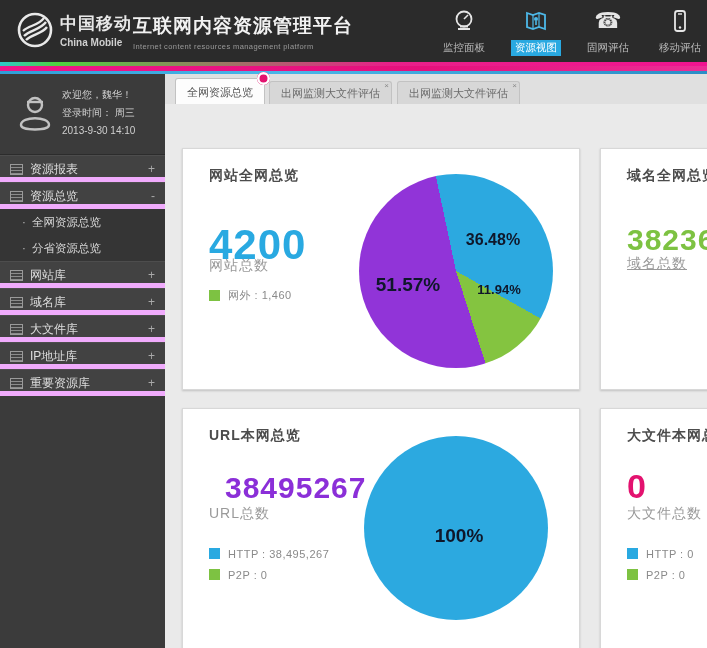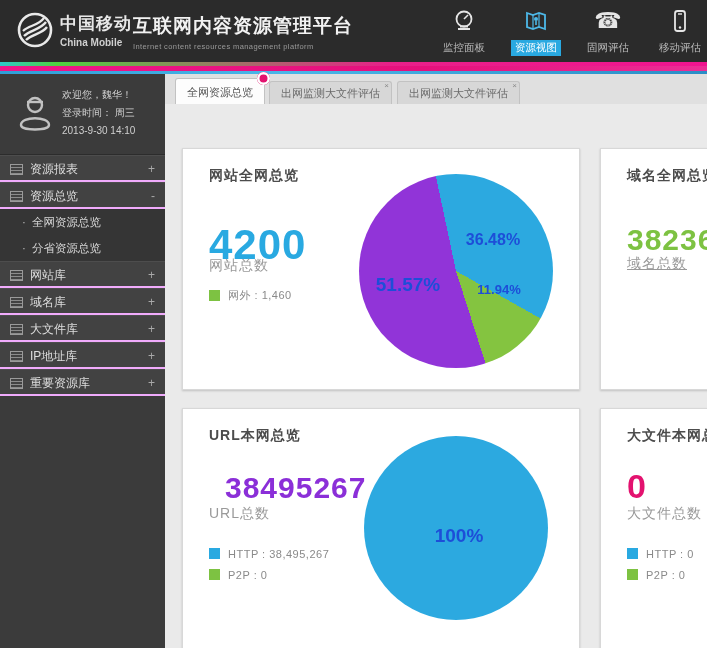--- a/index.html
+++ b/index.html
@@ -28,21 +28,21 @@
   .s1 { height:4px; background:linear-gradient(to right,#2ec9c9 0,#4ed23f 8%,#e82089 55%,#f01490 100%); }
   .s2 { height:5px; background:linear-gradient(to right,#ef1588 0,#e5107c 60%,#ec2f97 100%); }
   .s3 { height:3px; background:linear-gradient(to right,#2f9fd8 0,#4ab6e8 40%,#2b8ec7 100%); }
   
   .sidebar { position:absolute; left:0; top:74px; width:165px; height:574px; background:#3b3b3b; }
   .user { position:relative; height:81px; border-bottom:1px solid #2c2c2c; }
   .avatar { position:absolute; left:13px; top:17px; }
   .user-text { position:absolute; left:62px; top:12px; color:#cfcfcf; font-size:10px; line-height:18px; white-space:nowrap; }
   .menu { }
   .menu-item { position:relative; height:27px; line-height:26px; background:#424242;
-    border-top:1px solid #4d4d4d; border-bottom:2px solid #f0abfc;
+    border-top:1px solid #4d4d4d; border-bottom:5px solid #f0abfc;
     color:#dedede; font-size:12px; padding-left:30px; cursor:pointer; white-space:nowrap; }
   .menu-sub { position:relative; height:26px; line-height:26px; background:#353535;
     color:#d6d6d6; font-size:11.5px; padding-left:32px; cursor:pointer; white-space:nowrap; }
   .menu-sub .bullet { position:absolute; left:22px; color:#bbb; }
   .mi-icon { position:absolute; left:10px; top:8px; width:13px; height:11px;
     border:1px solid #9a9a9a; background:repeating-linear-gradient(to bottom,transparent 0 2px,#8b8b8b 2px 3px); }
   .expand { position:absolute; right:10px; top:0; color:#a9a9a9; font-size:12px; }
   
   .main { position:absolute; left:165px; top:74px; width:542px; height:574px; background:#eaeaea; }
   .tabbar { position:relative; height:30px; background:#e0e0e0; }
@@ -60,21 +60,21 @@
   .card.r2 { top:304px; height:244px; }
   .card.c1 { left:17px; } .card.c2 { left:435px; }
   .card-title { position:absolute; left:26px; top:18px; font-size:14px; font-weight:bold; color:#4c4c4c; letter-spacing:1px; }
   .stat { position:absolute; left:26px; font-weight:bold; letter-spacing:1px; }
   .stat-label { position:absolute; left:26px; font-size:14px; color:#999; letter-spacing:1px; }
   .legend { position:absolute; left:26px; }
   .legend-row { display:flex; align-items:center; height:21px; }
   .swatch { width:11px; height:11px; margin-right:8px; }
   .legend-text { font-size:11px; color:#8a8a8a; letter-spacing:.5px; }
   .pie { position:absolute; border-radius:50%; }
-  .pie-label { position:absolute; transform:translate(-50%,-50%); color:#1d4ed8; font-weight:bold; white-space:nowrap; }
+  .pie-label { position:absolute; transform:translate(-50%,-50%); color:#0f172a; font-weight:bold; white-space:nowrap; }
   
   .card1 .stat { top:72px; font-size:42px; }
   .card1 .stat-label { top:108px; }
   .card1 .legend { top:136px; }
   .card1 .pie { left:176px; top:25px; width:194px; height:194px; }
   .lbl-a { left:310px; top:91px; font-size:16px; }
   .lbl-b { left:316px; top:140px; font-size:13px; }
   .lbl-c { left:225px; top:136px; font-size:19px; }
   
   .card2 .stat { top:74px; font-size:30px; }

